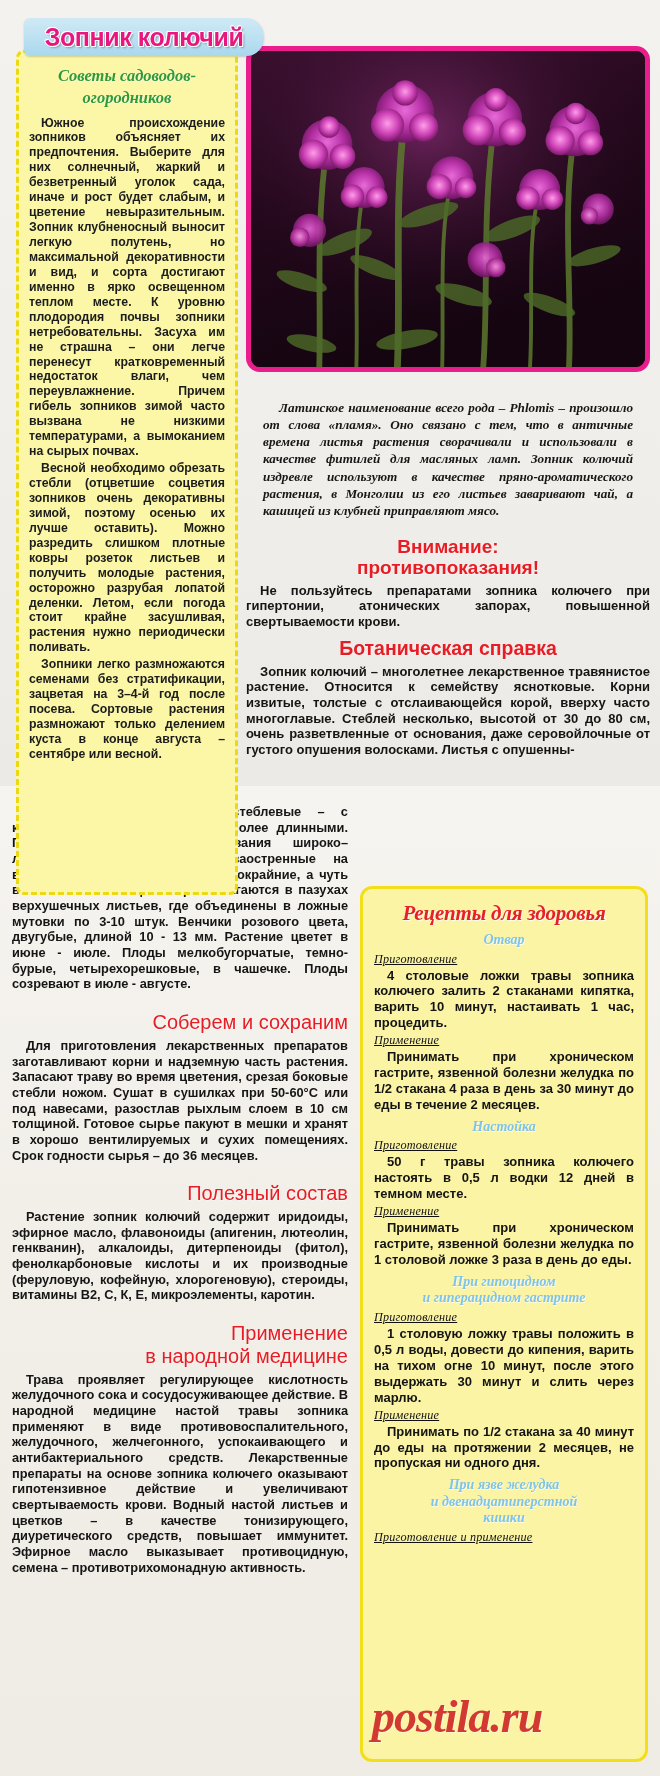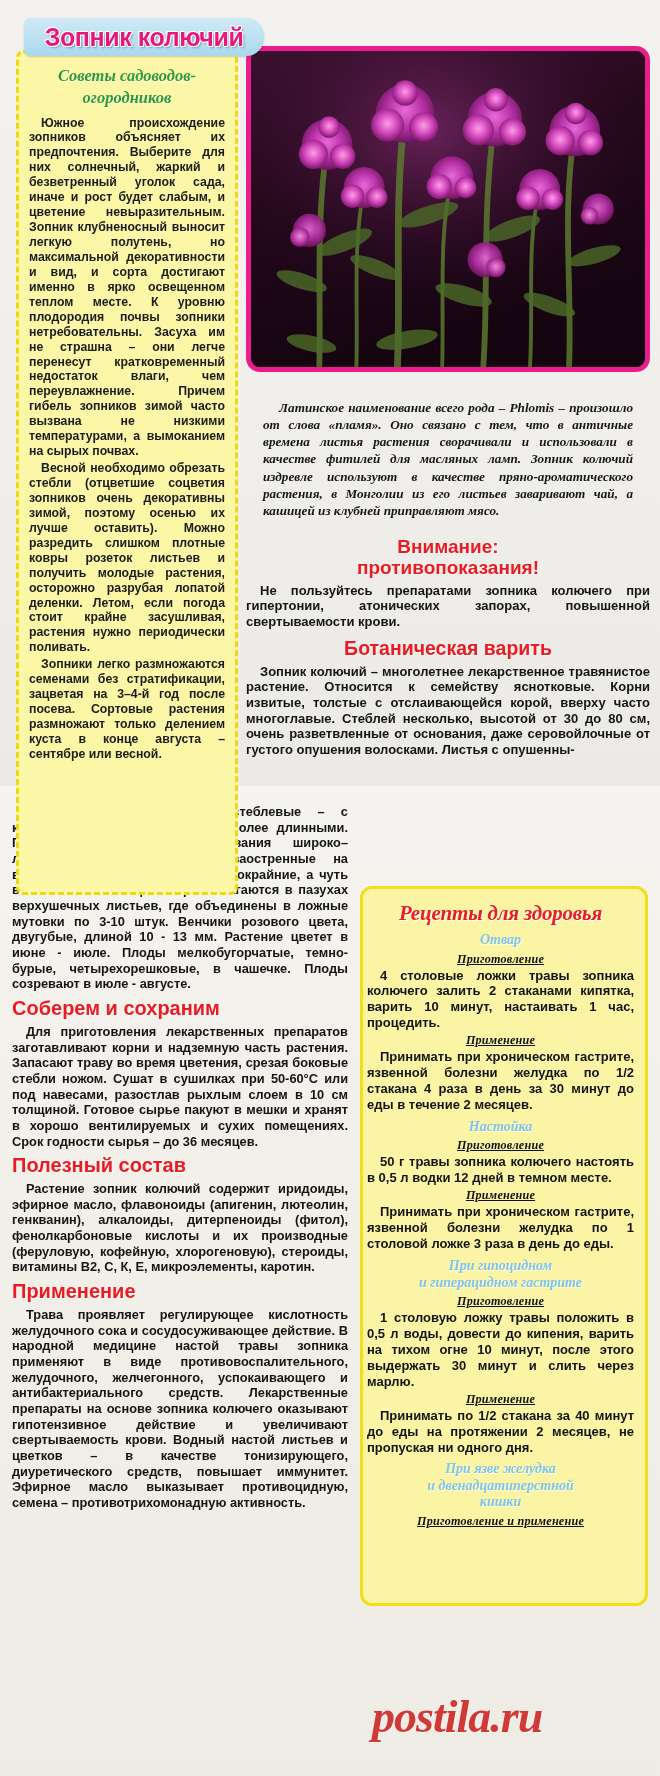--- a/index.html
+++ b/index.html
@@ -169,41 +169,41 @@
     left: 12px;
     top: 18px;
     width: 336px;
   }
   .left-col .body-p {
     font-size: 12.8px;
     line-height: 1.225;
   }
   .sec-head {
     font-family: "Liberation Sans", sans-serif;
-    font-weight: 700;
+    font-weight: 400;
     font-size: 20px;
     color: #e81c24;
-    text-align: left;
+    text-align: right;
     line-height: 1.14;
-    margin: 5px 0 4px 0;
+    margin: 19px 0 4px 0;
     text-shadow: 0.6px 0.6px 0 rgba(255,255,255,.6);
   }
 
   
   .recipes-box {
     position: absolute;
     left: 360px;
     top: 100px;
     width: 288px;
-    height: 720px;
+    height: 876px;
     background: #fbf4a4;
     border: 3px solid #f2de1b;
     border-radius: 12px;
     box-sizing: border-box;
-    padding: 10px 11px 8px 4px;
+    padding: 10px 11px 8px 11px;
     overflow: hidden;
   }
   .recipes-title {
     font-family: "Liberation Serif", serif;
     font-style: italic;
     font-weight: 700;
     font-size: 21px;
     color: #e5202a;
     text-align: center;
     margin: 2px 0 6px 0;
@@ -217,27 +217,26 @@
     font-size: 14px;
     color: #7fc4e8;
     text-align: center;
     margin: 6px 0 3px 0;
     line-height: 1.18;
     text-shadow: 0.6px 0.6px 0 rgba(255,255,255,.8);
   }
   .recipe-label {
     font-family: "Liberation Serif", serif;
     font-style: italic;
-    font-weight: 700;
+    font-weight: 400;
     font-size: 12.2px;
     color: #111;
     text-decoration: underline;
     margin: 2px 0 1px 0;
     letter-spacing: 0.2px;
-    text-align: center;
   }
   .recipe-p {
     margin: 0 0 2px 0;
     font-size: 13px;
     line-height: 1.225;
     color: #141414;
     text-align: justify;
     text-indent: 13px;
     font-weight: 600;
   }
@@ -393,38 +392,39 @@
       <div class="latin-note">
         <p>Латинское наименование всего рода – Phlomis – произошло от слова «пламя». Оно связано с тем, что в античные времена листья растения сворачивали и использовали в качестве фитилей для масляных ламп. Зопник колючий издревле используют в качестве пряно-ароматического растения, в Монголии из его листьев заваривают чай, а кашицей из клубней приправляют мясо.</p>
       </div>
 
       <div class="head-red attn">
         <span>Внимание:</span><br>
         <span>противопоказания!</span>
       </div>
       <p class="body-p">Не пользуйтесь препаратами зопника колючего при гипертонии, атонических запорах, повышенной свертываемости крови.</p>
 
-      <div class="head-red bot">Ботаническая варить</div>
+      <div class="head-red bot">Ботаническая справка</div>
       <p class="body-p">Зопник колючий – многолетнее лекарственное травянистое растение. Относится к семейству яснотковые. Корни извитые, толстые с отслаивающейся корой, вверху часто многоглавые. Стеблей несколько, высотой от 30 до 80 см, очень разветвленные от основания, даже серовойлочные от густого опушения волосками. Листья с опушенны-</p>
     </div>
   </div>
 
   <div class="bottom-section">
 
     <div class="left-col">
       <p class="body-p">ми, плоскими черешками, стеблевые – с короткими, а прикорневые – с более длинными. Пластинки листьев у основания широко–линовидные или округлые, заостренные на верхушках, в нижней части цельнокрайние, а чуть выше пильчатые. Цветки располагаются в пазухах верхушечных листьев, где объединены в ложные мутовки по 3-10 штук. Венчики розового цвета, двугубые, длиной 10 - 13 мм. Растение цветет в июне - июле. Плоды мелкобугорчатые, темно-бурые, четырехорешковые, в чашечке. Плоды созревают в июле - августе.</p>
 
       <div class="sec-head">Соберем и сохраним</div>
       <p class="body-p">Для приготовления лекарственных препаратов заготавливают корни и надземную часть растения. Запасают траву во время цветения, срезая боковые стебли ножом. Сушат в сушилках при 50-60°C или под навесами, разостлав рыхлым слоем в 10 см толщиной. Готовое сырье пакуют в мешки и хранят в хорошо вентилируемых и сухих помещениях. Срок годности сырья – до 36 месяцев.</p>
 
       <div class="sec-head">Полезный состав</div>
       <p class="body-p">Растение зопник колючий содержит иридоиды, эфирное масло, флавоноиды (апигенин, лютеолин, генкванин), алкалоиды, дитерпеноиды (фитол), фенолкарбоновые кислоты и их производные (феруловую, кофейную, хлорогеновую), стероиды, витамины В2, С, К, Е, микроэлементы, каротин.</p>
 
       <div class="sec-head">
         <span>Применение</span><br>
+        <span>в народной медицине</span>
       </div>
       <p class="body-p">Трава проявляет регулирующее кислотность желудочного сока и сосудосуживающее действие. В народной медицине настой травы зопника применяют в виде противовоспалительного, желудочного, желчегонного, успокаивающего и антибактериального средств. Лекарственные препараты на основе зопника колючего оказывают гипотензивное действие и увеличивают свертываемость крови. Водный настой листьев и цветков – в качестве тонизирующего, диуретического средств, повышает иммунитет. Эфирное масло выказывает противоцидную, семена – противотрихомонадную активность.</p>
     </div>
 
     <div class="recipes-box">
       <div class="recipes-title">Рецепты для здоровья</div>
       <div id="recipes-list">
           <div class="recipe-name">Отвар</div>
           <div class="recipe-label">Приготовление</div>
           <p class="recipe-p">4 столовые ложки травы зопника колючего залить 2 стаканами кипятка, варить 10 минут, настаивать 1 час, процедить.</p>

